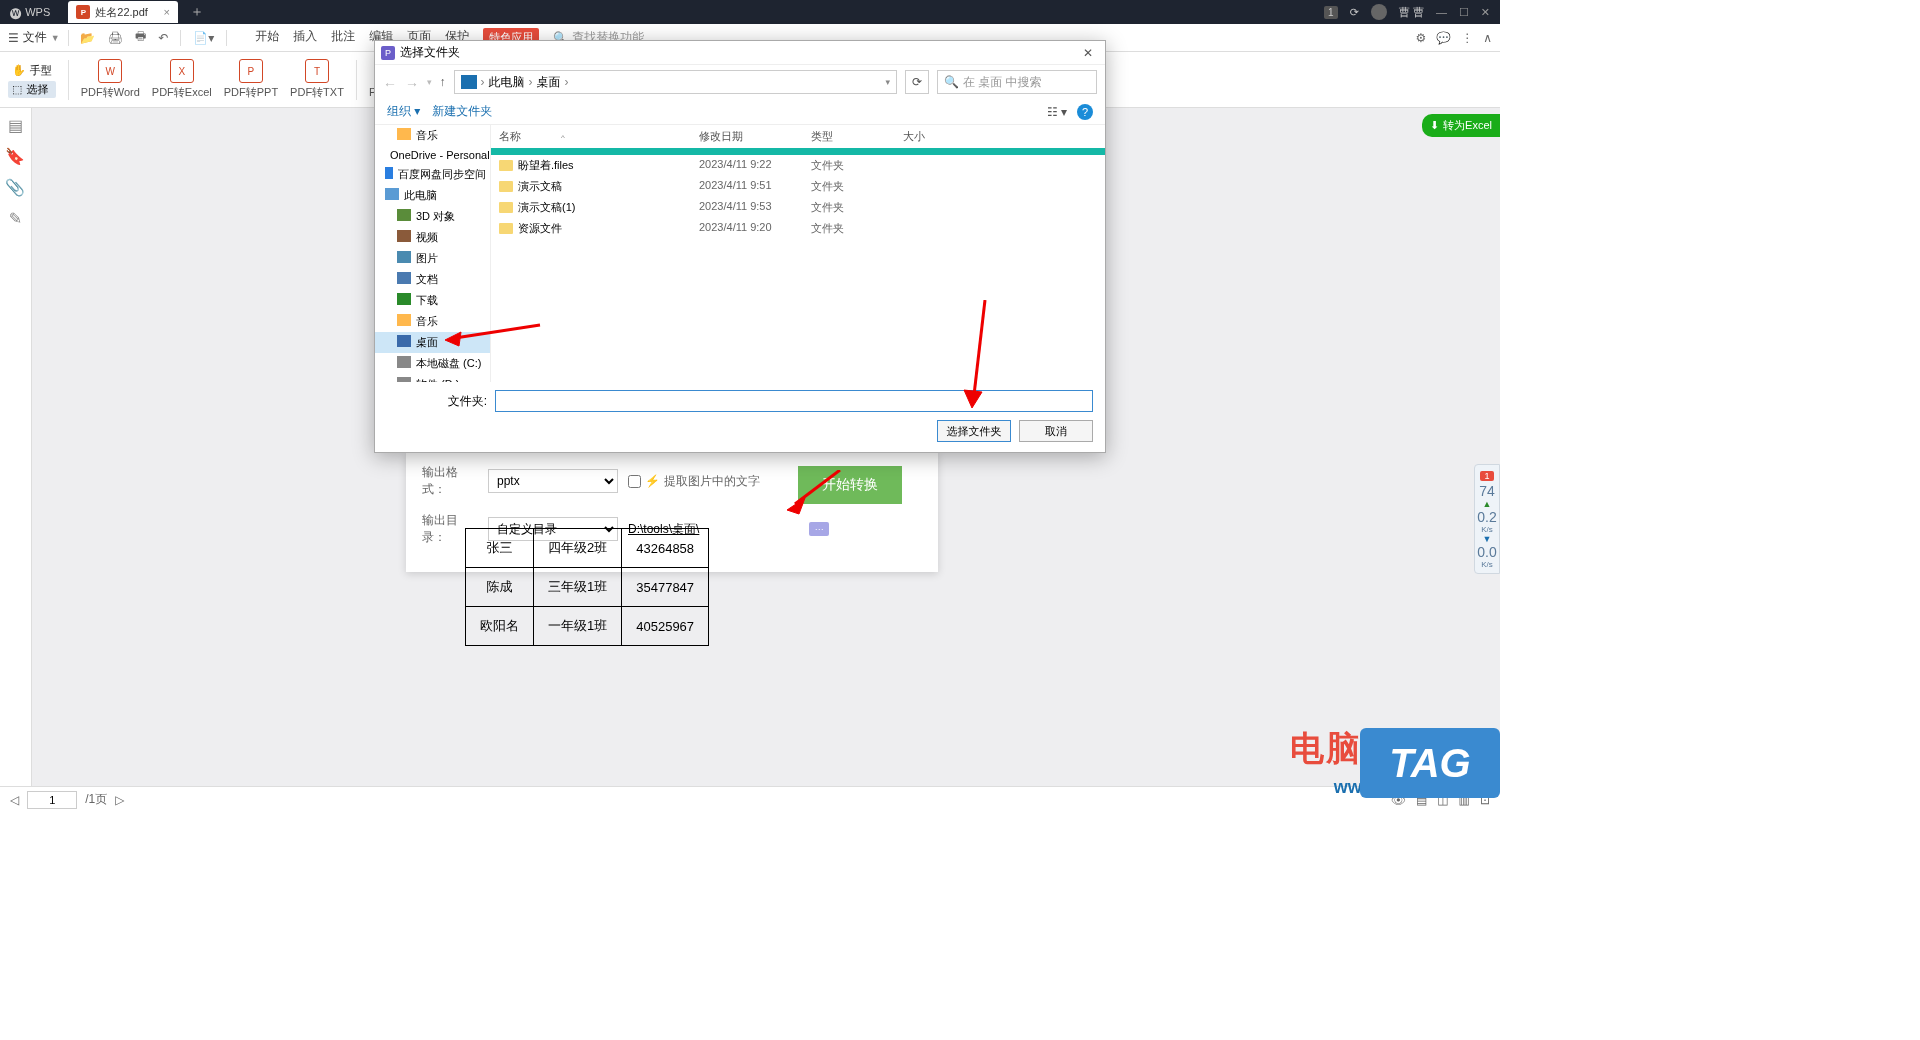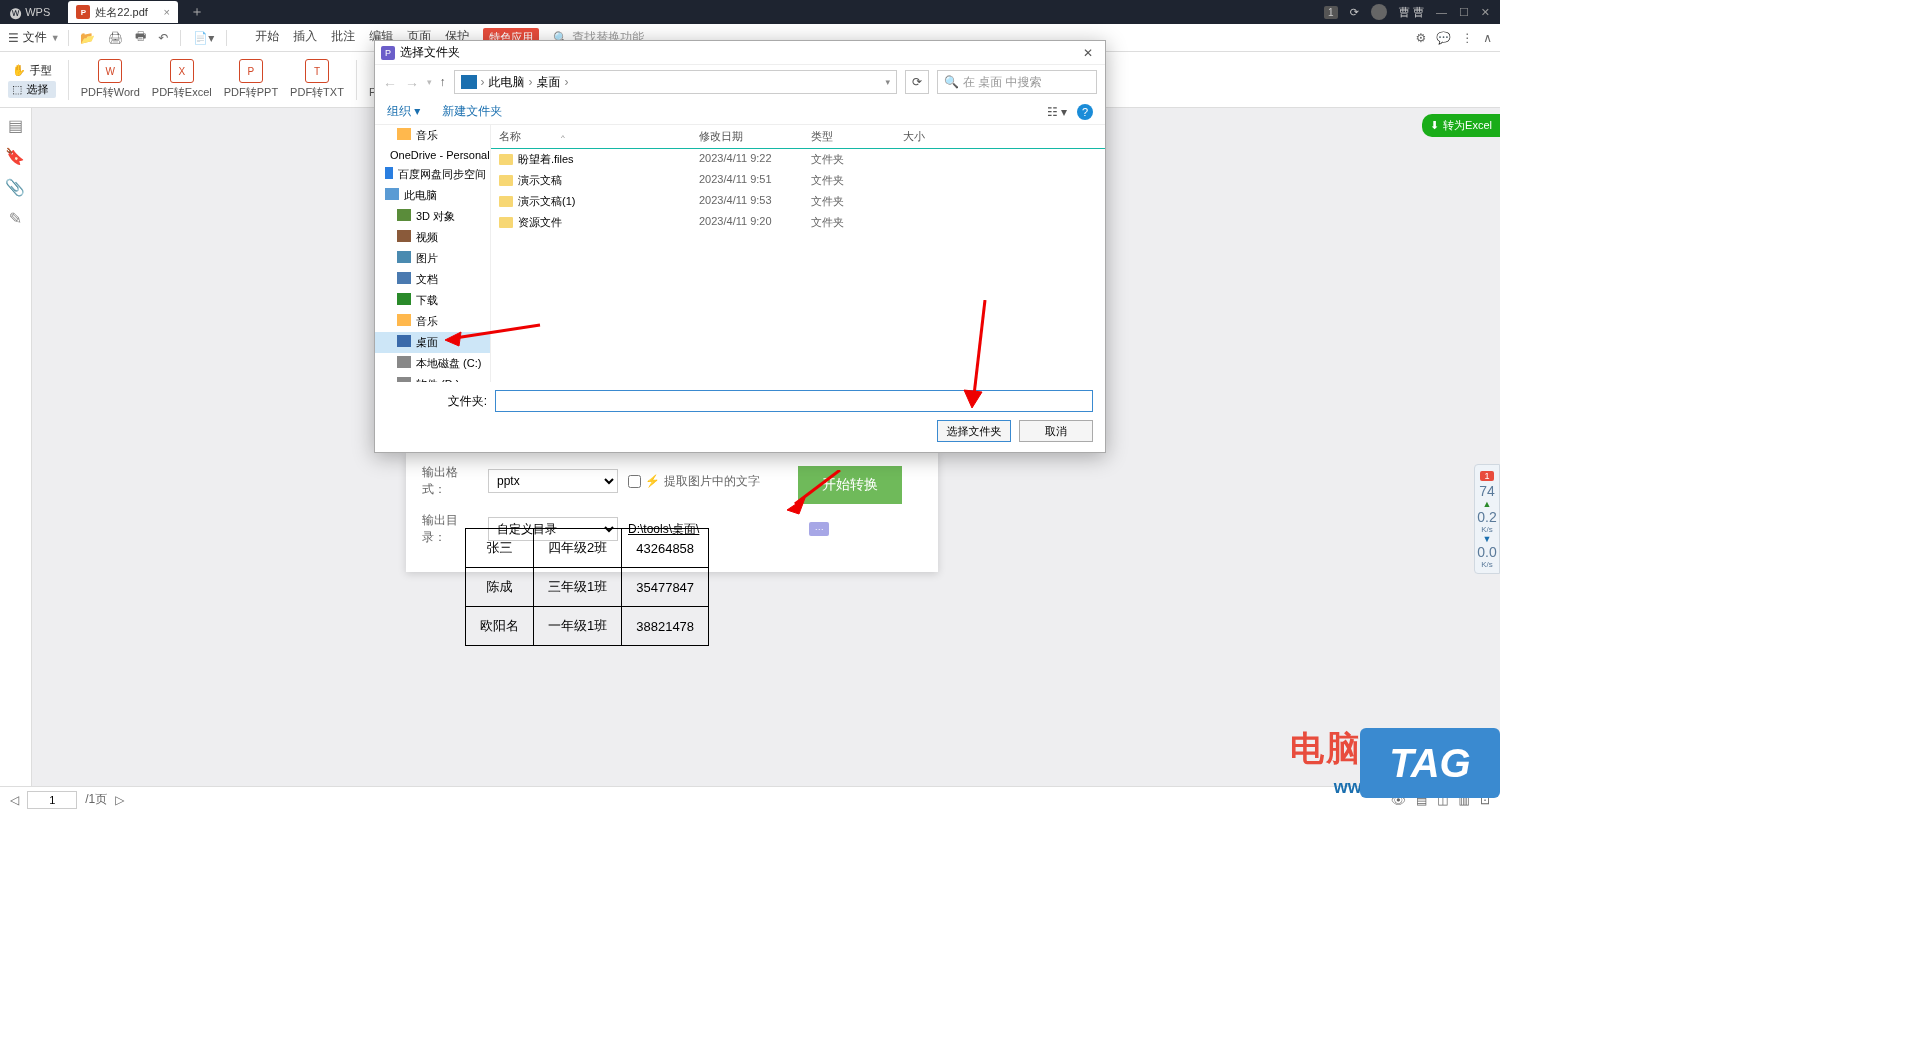--- a/index.html
+++ b/index.html
@@ -67,21 +67,21 @@
 .dialog .dtitle .dclose { margin-left: auto; width: 22px; text-align: center; color: #555; }
 .dialog .dnav { height: 34px; display: flex; align-items: center; padding: 0 8px; gap: 8px; }
 .dialog .dnav .navarr { color: #bbb; font-size: 14px; }
 .dialog .dnav .uparrow { color: #555; }
 .dialog .dnav .crumb { flex: 1; height: 24px; border: 1px solid #ccc; display: flex; align-items: center; padding: 0 6px; gap: 4px; position: relative; }
 .dialog .dnav .crumb .drv { width: 16px; height: 14px; background: #1a6faf; }
 .dialog .dnav .crumb .sep2 { color: #888; }
 .dialog .dnav .crumb .crdrop { position: absolute; right: 6px; color: #888; font-size: 9px; }
 .dialog .dnav .refresh { width: 24px; height: 24px; border: 1px solid #ccc; display: flex; align-items: center; justify-content: center; color: #555; }
 .dialog .dnav .search { width: 160px; height: 24px; border: 1px solid #ccc; display: flex; align-items: center; padding: 0 6px; color: #999; gap: 4px; }
-.dialog .dmenu { height: 26px; border-bottom: 1px solid #eee; display: flex; align-items: center; padding: 0 12px; gap: 22px; }
+.dialog .dmenu { height: 26px; border-bottom: 1px solid #eee; display: flex; align-items: center; padding: 0 12px; gap: 12px; }
 .dialog .dmenu .org { color: #1a6faf; }
 .dialog .dmenu .right2 { margin-left: auto; display: flex; gap: 10px; align-items: center; color: #555; }
 .dialog .dmenu .help { width: 16px; height: 16px; background: #1a8cd8; border-radius: 50%; color: #fff; font-size: 11px; display: flex; align-items: center; justify-content: center; }
 .dialog .dbody { flex: 1; display: flex; overflow: hidden; }
 .dialog .tree { width: 116px; border-right: 1px solid #eee; overflow-y: auto; overflow-x: hidden; font-size: 11px; position: relative; }
 .dialog .tree::-webkit-scrollbar { width: 12px; }
 .dialog .tree::-webkit-scrollbar-thumb { background: #c0c0c0; }
 .dialog .tree .titem { display: flex; gap: 5px; padding: 3px 4px 3px 10px; white-space: nowrap; }
 .dialog .tree .titem.sub { padding-left: 22px; }
 .dialog .tree .titem.selected { background: #cde6f7; }
@@ -91,21 +91,21 @@
 .dialog .tree .ticon.baidu { background: #2a7ee0; }
 .dialog .tree .ticon.pc { background: #5a9bd4; }
 .dialog .tree .ticon.obj3d { background: #5a8c3a; }
 .dialog .tree .ticon.video { background: #8a5a3a; }
 .dialog .tree .ticon.pic { background: #4a8ab0; }
 .dialog .tree .ticon.doc { background: #4a7ab0; }
 .dialog .tree .ticon.down { background: #2a8a2a; }
 .dialog .tree .ticon.desk { background: #3a6aaa; }
 .dialog .tree .ticon.disk { background: #888; }
 .dialog .filelist { flex: 1; position: relative; }
-.dialog .filelist .cols { display: flex; border-bottom: 1px solid #14b8a6; font-size: 11px; color: #555; }
+.dialog .filelist .cols { display: flex; border-bottom: 7px solid #14b8a6; font-size: 11px; color: #555; }
 .dialog .filelist .cols > div { padding: 4px 8px; }
 .dialog .filelist .cols .c1 { width: 200px; }
 .dialog .filelist .cols .c2 { width: 112px; }
 .dialog .filelist .cols .c3 { width: 92px; }
 .dialog .filelist .cols .c4 { width: 80px; }
 .dialog .filelist .sorticon { font-size: 8px; color: #888; margin-left: 40px; }
 .dialog .filelist .frow { display: flex; font-size: 11px; padding: 2px 0; }
 .dialog .filelist .frow > div { padding: 1px 8px; }
 .dialog .filelist .frow .c1 { width: 200px; display: flex; align-items: center; gap: 5px; }
 .dialog .filelist .frow .c2 { width: 112px; color: #666; }
@@ -275,21 +275,21 @@
             <td>43264858</td>
           </tr>
       <tr>
             <td>陈成</td>
             <td>三年级1班</td>
             <td>35477847</td>
           </tr>
       <tr>
             <td>欧阳名</td>
             <td>一年级1班</td>
-            <td>38821478</td>
+            <td>40525967</td>
           </tr>
     </tbody>
       </table>
   </div>
 
   <div class="rwidget">
     <span class="num">1</span>
     <span class="val">74</span>
     <span style="color:#2a8a2a">▲</span>
     <span class="val">0.2</span>

